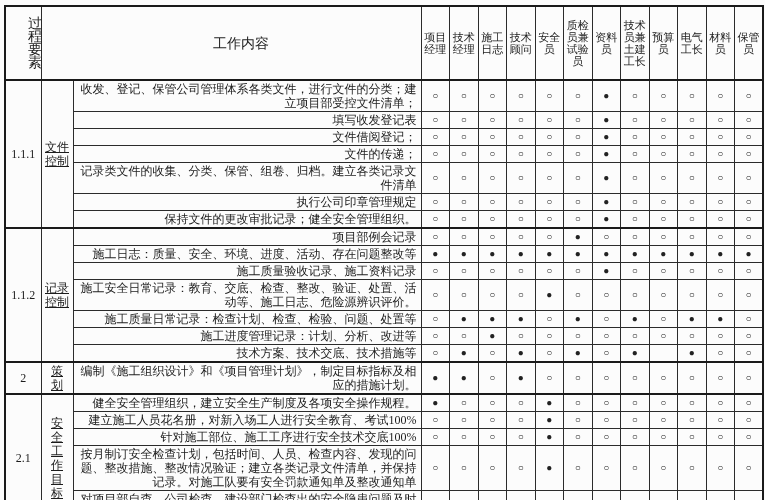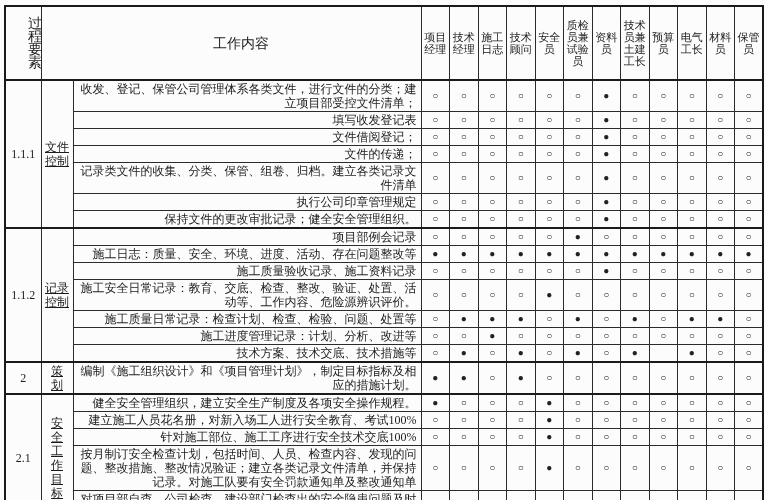--- a/index.html
+++ b/index.html
@@ -238,21 +238,21 @@
         <td class="mark">○</td>
         <td class="mark">○</td>
         <td class="mark">●</td>
         <td class="mark">○</td>
         <td class="mark">○</td>
         <td class="mark">○</td>
         <td class="mark">○</td>
         <td class="mark">○</td>
       </tr>
       <tr>
-        <td class="work">施工安全日常记录：教育、交底、检查、整改、验证、处置、活动等、工作内容、危险源辨识评价。</td>
+        <td class="work">施工安全日常记录：教育、交底、检查、整改、验证、处置、活动等、施工日志、危险源辨识评价。</td>
         <td class="mark">○</td>
         <td class="mark">○</td>
         <td class="mark">○</td>
         <td class="mark">○</td>
         <td class="mark">●</td>
         <td class="mark">○</td>
         <td class="mark">○</td>
         <td class="mark">○</td>
         <td class="mark">○</td>
         <td class="mark">○</td>

